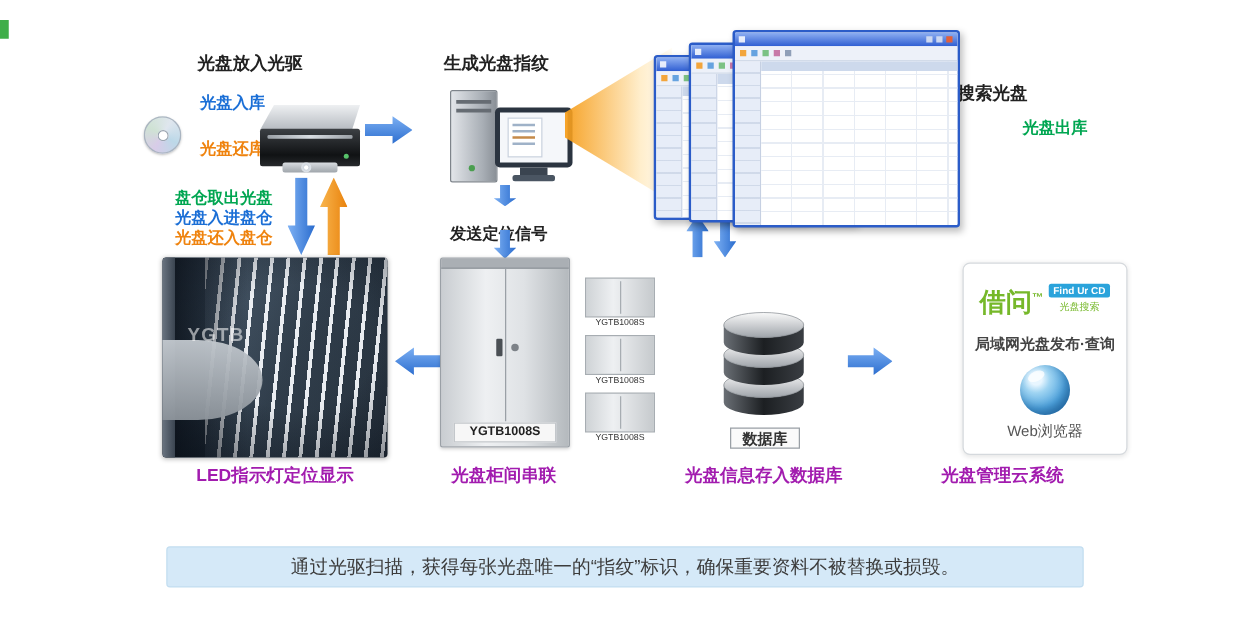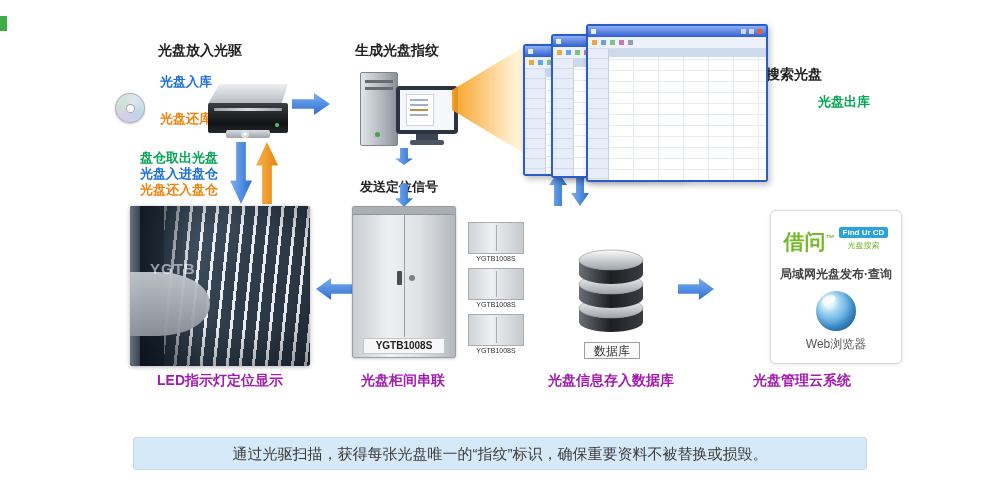--- a/index.html
+++ b/index.html
@@ -117,21 +117,21 @@
 
   
   .mini-cab { position:absolute; left:468px; width:56px; }
   .mini-img { height:30px; border:1px solid #a7adb2; position:relative;
     background:linear-gradient(90deg,#cfd3d6,#eef0f2 40%,#c6cacd); }
   .mini-img::before { content:''; position:absolute; left:50%; top:2px; bottom:2px; width:1px; background:#a7adb2; }
   .mini-lbl { font-size:7px; color:#333; text-align:center; margin-top:1px; }
 
   
   .db-label { position:absolute; left:584px; top:342px; width:56px; height:17px; background:#fafafa; border:1px solid #9aa0a6;
-    font-size:12px; font-weight:normal; color:#333; text-align:center; line-height:16px; box-sizing:border-box; }
+    font-size:12px; font-weight:bold; color:#333; text-align:center; line-height:16px; box-sizing:border-box; }
 
   
   .cloud-box { position:absolute; left:737px; top:210px; width:130px; height:152px; background:#fff;
     border:1px solid #d5d9dd; border-radius:6px; box-shadow:0 1px 4px rgba(0,0,0,.1);margin-left:33px; }
   .cloud-logo-row { margin-top:16px; display:flex; justify-content:center; align-items:flex-start; gap:4px; }
   .brand { font-size:21px; font-weight:bold; color:#76b82a; line-height:22px; }
   .brand sup { font-size:9px; }
   .badge-col { display:flex; flex-direction:column; align-items:center; gap:2px; }
   .fud-badge { background:#2aa3db; color:#fff; font-size:8px; font-weight:bold; padding:1px 4px; border-radius:2px; white-space:nowrap; }
   .cloud-sub { font-size:8px; color:#76b82a; }

